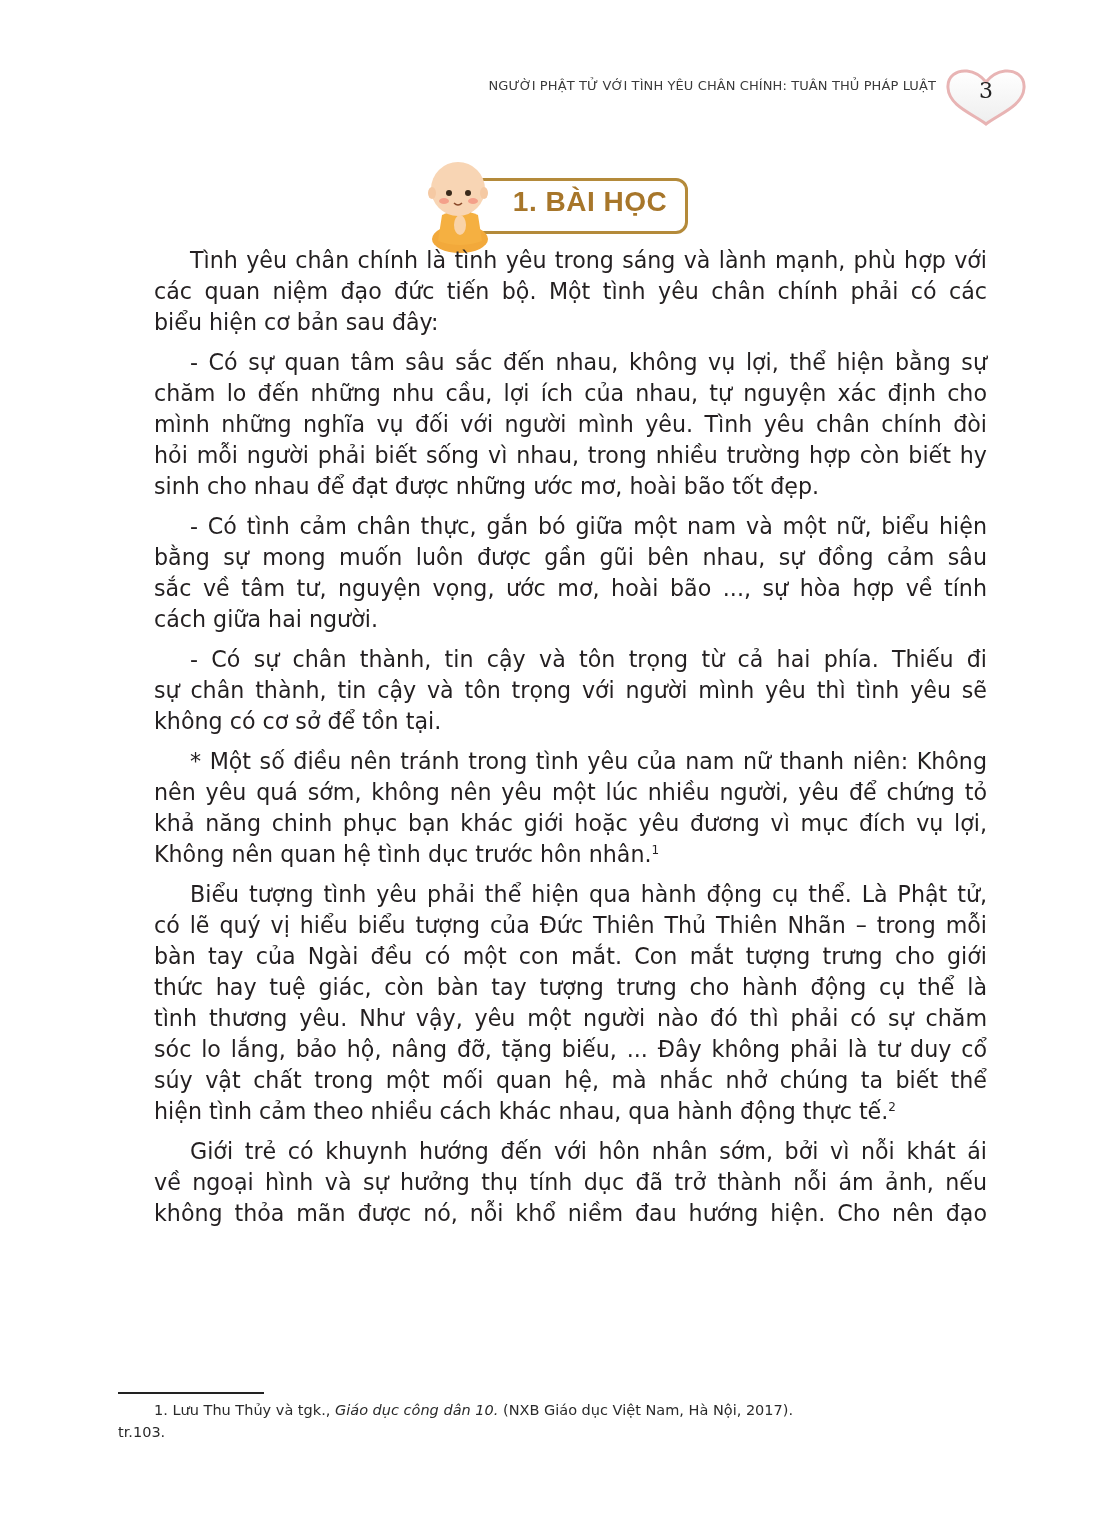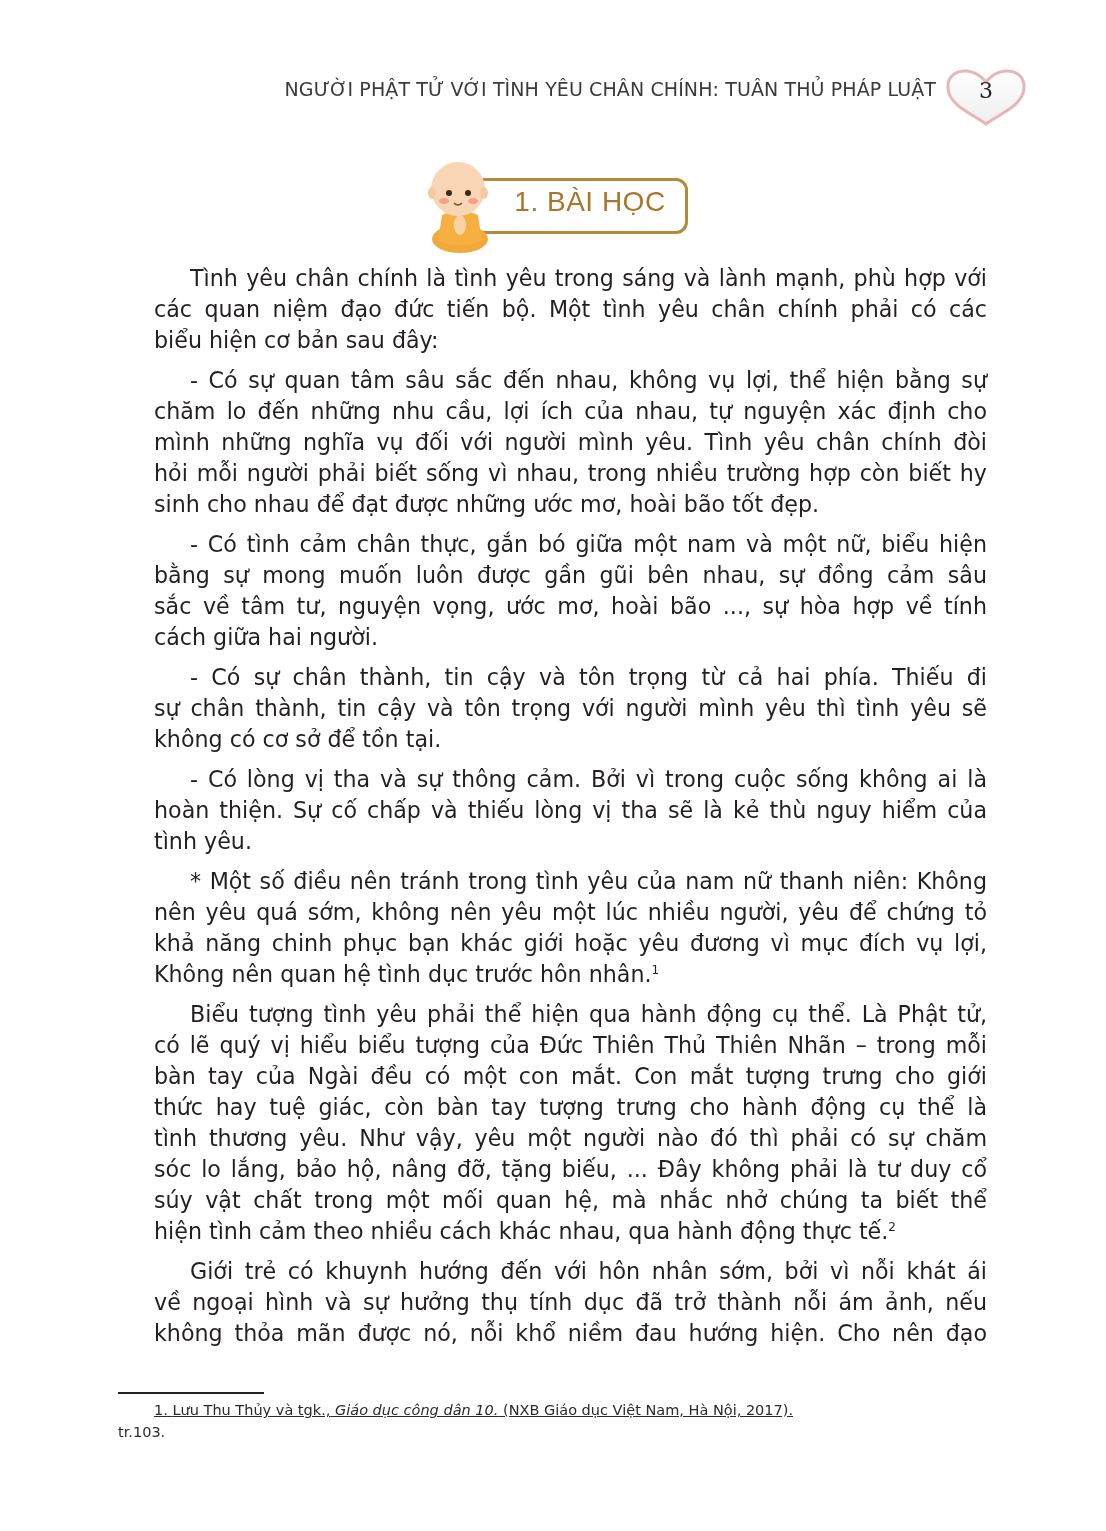--- a/index.html
+++ b/index.html
@@ -1,33 +1,33 @@
 <!DOCTYPE html>
 <html><head>
 <meta charset="utf-8">
 <style>
   html, body { margin: 0; padding: 0; background: #ffffff; }
   body { width: 1106px; height: 1531px; position: relative; overflow: hidden; font-family: "DejaVu Sans", sans-serif; color: #231f20; }
-  .header { position: absolute; top: 78px; right: 170px; font-size: 19px; letter-spacing: 0.1px; color: #3a3a3a; white-space: nowrap; }
+  .header { position: absolute; top: 78px; right: 170px; font-size: 13px; letter-spacing: 0.1px; color: #3a3a3a; white-space: nowrap; }
   .heart { position: absolute; left: 943px; top: 66px; width: 86px; height: 62px; }
   .heart svg { width: 100%; height: 100%; }
   .page-num { position: absolute; left: 943px; top: 78px; width: 86px; text-align: center; font-family: "DejaVu Serif", serif; font-size: 22px; color: #222; }
   .section-box { position: absolute; left: 468px; top: 178px; width: 214px; height: 50px; border: 3px solid #b48a3a; border-radius: 12px; background: #fff; }
-  .section-title { position: absolute; left: 500px; top: 186px; width: 180px; text-align: center; font-family: "Liberation Sans", sans-serif; font-weight: normal; font-size: 28px; color: #a7762a; letter-spacing: 0.5px; }
+  .section-title { position: absolute; left: 500px; top: 186px; width: 180px; text-align: center; font-family: "Liberation Sans", sans-serif; font-weight: bold; font-size: 28px; color: #a7762a; letter-spacing: 0.5px; }
   .monk { position: absolute; left: 420px; top: 155px; width: 80px; height: 100px; }
   .body { position: absolute; left: 118px; width: 869px; font-size: 22.2px; line-height: 31px; }
   .para { margin: 0 0 9px 0; text-align: justify; text-align-last: left; text-indent: 36px; }
   .line { display: block; text-align: justify; text-align-last: justify; white-space: nowrap; height: 31px; }
   .line.last { text-align-last: left; }
   .line.first { padding-left: 36px; }
   sup { font-size: 12px; vertical-align: 8px; line-height: 0; }
   .footrule { position: absolute; left: 118px; top: 1392px; width: 146px; height: 1.5px; background: #222; }
   .footnotes { position: absolute; left: 118px; top: 1399px; width: 869px; font-size: 14.5px; line-height: 22px; color: #2a2a2a; }
   .fn { display: block; white-space: nowrap; }
-  .fn.indent { padding-left: 36px; text-decoration: underline; }
+  .fn.indent { padding-left: 36px; }
   .fn i { font-style: italic; }
 </style>
 </head>
 <body>
 
 <div class="header">NGƯỜI PHẬT TỬ VỚI TÌNH YÊU CHÂN CHÍNH: TUÂN THỦ PHÁP LUẬT</div>
 
 <div class="heart">
   <svg viewBox="0 0 86 62">
     <defs>
@@ -52,21 +52,21 @@
     <ellipse cx="64" cy="38" rx="4" ry="6" fill="#f5c9a3"></ellipse>
     <circle cx="29" cy="38" r="3" fill="#3a2a1a"></circle>
     <circle cx="48" cy="38" r="3" fill="#3a2a1a"></circle>
     <ellipse cx="24" cy="46" rx="5" ry="3" fill="#f4a08a"></ellipse>
     <ellipse cx="53" cy="46" rx="5" ry="3" fill="#f4a08a"></ellipse>
     <path d="M34 48 Q38 52 42 48" stroke="#8a4a2a" stroke-width="1.5" fill="none"></path>
   </svg>
 </div>
 <div class="section-title">1. BÀI HỌC</div>
 
-<div class="body" style="top:263px;">
+<div class="body" style="top:245px;">
   <div class="para">
     <span class="line first">Tình yêu chân chính là tình yêu trong sáng và lành mạnh, phù hợp với</span>
     <span class="line">các quan niệm đạo đức tiến bộ. Một tình yêu chân chính phải có các</span>
     <span class="line last">biểu hiện cơ bản sau đây:</span>
   </div>
   <div class="para">
     <span class="line first">- Có sự quan tâm sâu sắc đến nhau, không vụ lợi, thể hiện bằng sự</span>
     <span class="line">chăm lo đến những nhu cầu, lợi ích của nhau, tự nguyện xác định cho</span>
     <span class="line">mình những nghĩa vụ đối với người mình yêu. Tình yêu chân chính đòi</span>
     <span class="line">hỏi mỗi người phải biết sống vì nhau, trong nhiều trường hợp còn biết hy</span>
@@ -75,25 +75,20 @@
   <div class="para">
     <span class="line first">- Có tình cảm chân thực, gắn bó giữa một nam và một nữ, biểu hiện</span>
     <span class="line">bằng sự mong muốn luôn được gần gũi bên nhau, sự đồng cảm sâu</span>
     <span class="line">sắc về tâm tư, nguyện vọng, ước mơ, hoài bão ..., sự hòa hợp về tính</span>
     <span class="line last">cách giữa hai người.</span>
   </div>
   <div class="para">
     <span class="line first">- Có sự chân thành, tin cậy và tôn trọng từ cả hai phía. Thiếu đi</span>
     <span class="line">sự chân thành, tin cậy và tôn trọng với người mình yêu thì tình yêu sẽ</span>
     <span class="line last">không có cơ sở để tồn tại.</span>
-  </div>
-  <div class="para">
-    <span class="line first">- Có lòng vị tha và sự thông cảm. Bởi vì trong cuộc sống không ai là</span>
-    <span class="line">hoàn thiện. Sự cố chấp và thiếu lòng vị tha sẽ là kẻ thù nguy hiểm của</span>
-    <span class="line last">tình yêu.</span>
   </div>
   <div class="para">
     <span class="line first">* Một số điều nên tránh trong tình yêu của nam nữ thanh niên: Không</span>
     <span class="line">nên yêu quá sớm, không nên yêu một lúc nhiều người, yêu để chứng tỏ</span>
     <span class="line">khả năng chinh phục bạn khác giới hoặc yêu đương vì mục đích vụ lợi,</span>
     <span class="line last"><span>Không nên quan hệ tình dục trước hôn nhân.</span><sup>1</sup></span>
   </div>
   <div class="para">
     <span class="line first">Biểu tượng tình yêu phải thể hiện qua hành động cụ thể. Là Phật tử,</span>
     <span class="line">có lẽ quý vị hiểu biểu tượng của Đức Thiên Thủ Thiên Nhãn – trong mỗi</span>

